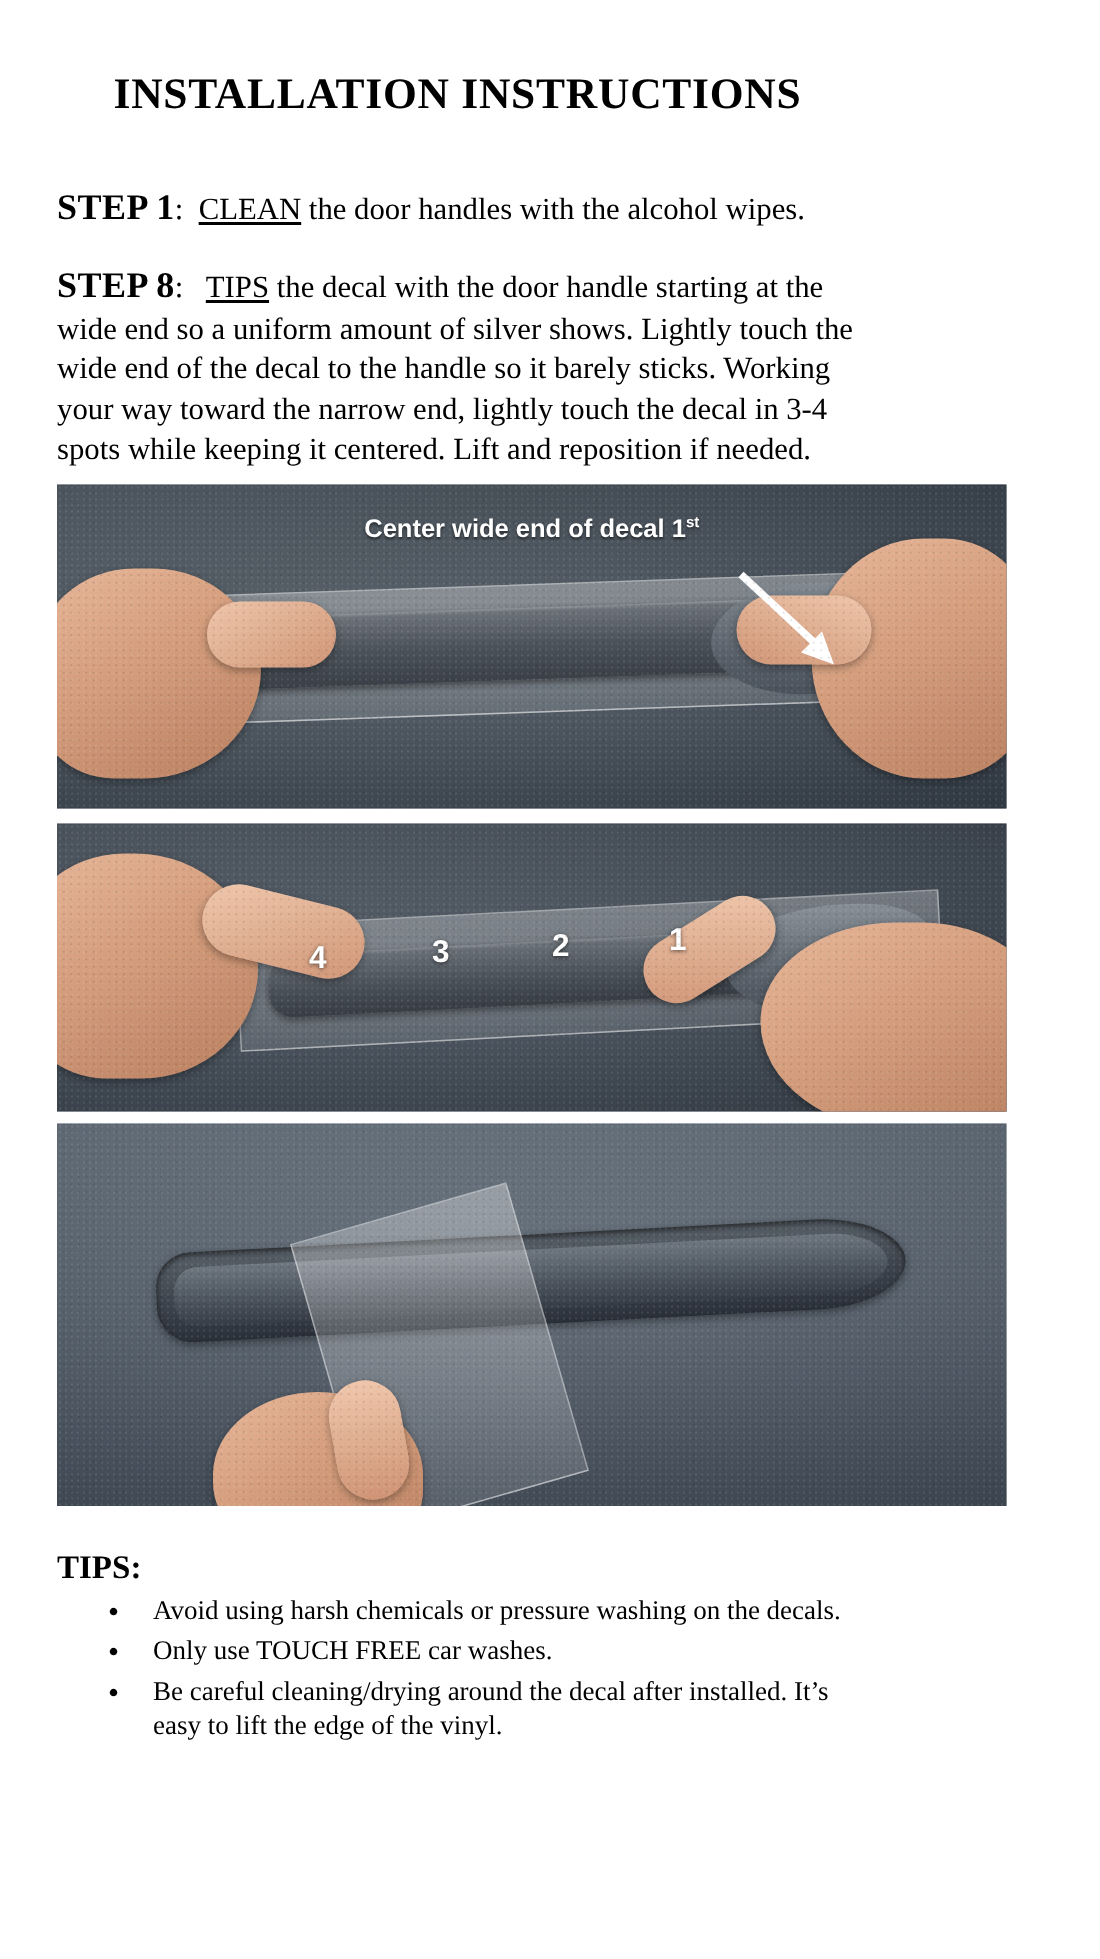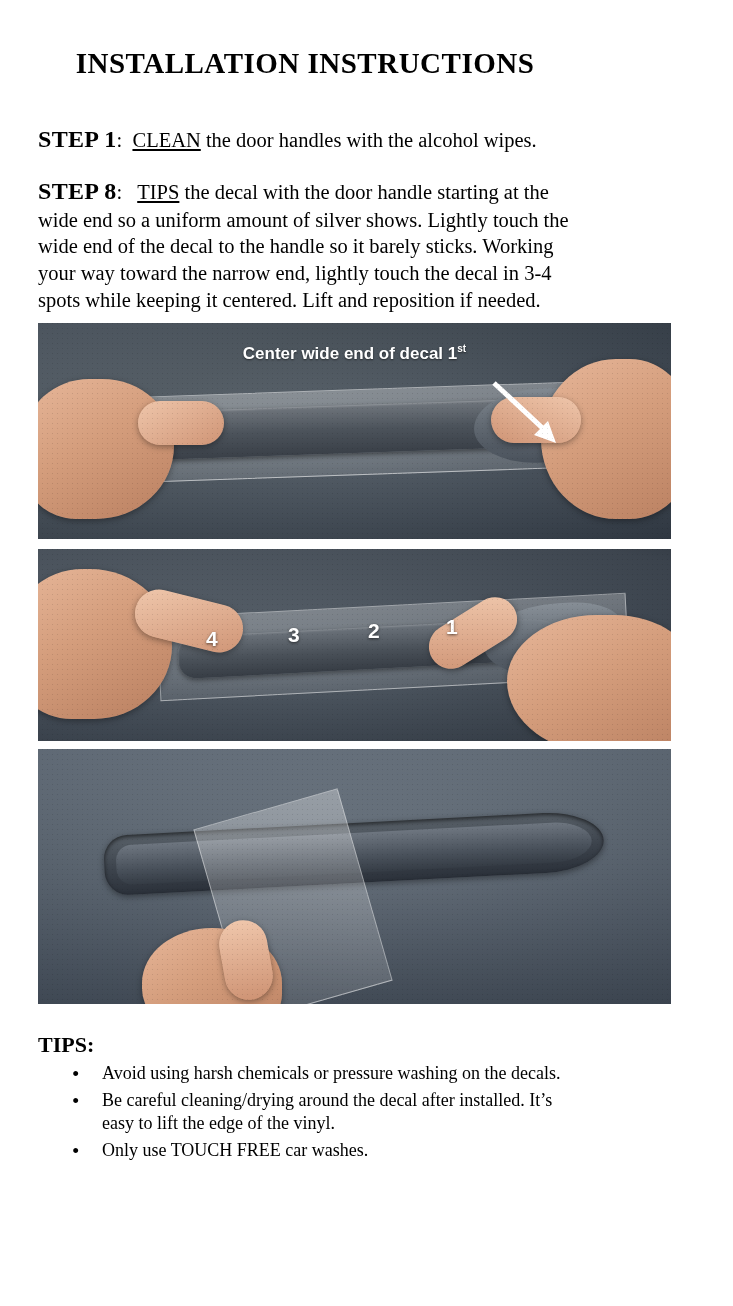--- a/index.html
+++ b/index.html
@@ -325,17 +325,17 @@
     </div>
     <div class="tape3"></div>
     <div class="hand hand-b3"></div>
     <div class="hand finger-b3"></div>
     <div class="grain"></div>
   </div>
 
   <div class="tips-head"><span>TIPS</span><span>:</span></div>
   <ul class="tips">
     <li>Avoid using harsh chemicals or pressure washing on the decals.</li>
+    <li>Only use TOUCH FREE car washes.</li>
     <li>Be careful cleaning/drying around the decal after installed.  It’s easy to lift the edge of the vinyl.</li>
-    <li>Only use TOUCH FREE car washes.</li>
   </ul>
 
 </div>
 
 </body></html>

